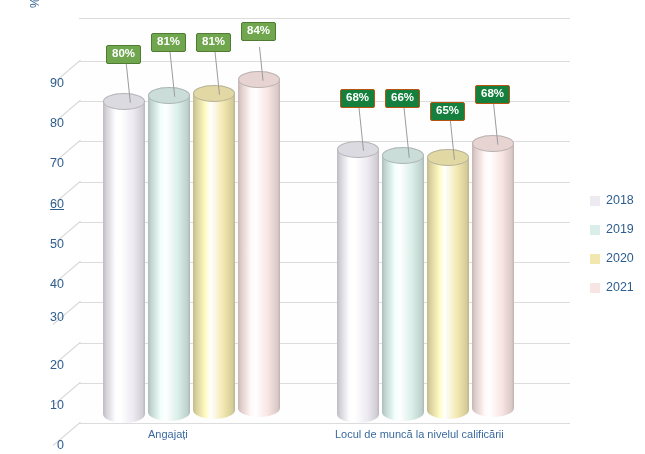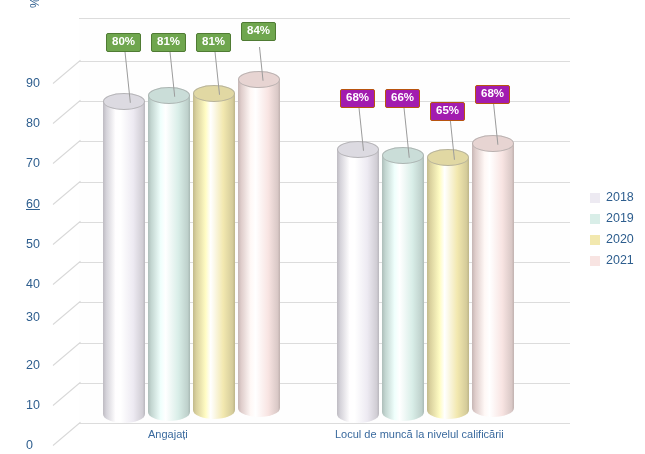--- a/index.html
+++ b/index.html
@@ -1,20 +1,20 @@
 <!DOCTYPE html>
 <html><head>
 <meta charset="utf-8">
 <style>
   html,body{margin:0;padding:0;background:#ffffff;}
   body{width:645px;height:454px;overflow:hidden;
        font-family:"Liberation Sans",sans-serif;}
   #chart{position:relative;width:645px;height:454px;}
   .ytick{position:absolute;left:26px;width:38px;font-size:12.5px;
-         color:#2E5E8E;line-height:1;}
+         color:#2E5E8E;text-align:right;line-height:1;}
   .pct{position:absolute;left:28px;top:8px;font-size:12px;color:#2E5E8E;
        transform:rotate(-90deg);transform-origin:left top;}
   .catlab{position:absolute;font-size:11px;color:#3A6A9E;
           white-space:nowrap;line-height:1;}
 
   
   .wall{position:absolute;left:79px;top:18px;width:491px;height:406px;
         background:#fefefe;}
   .gl{position:absolute;height:1px;background:#dcdcdc;}
   .gl.front{background:#d8d8d8;transform-origin:left center;}
@@ -29,25 +29,25 @@
            border-radius:50%;border:1px solid rgba(150,150,150,.55);
            box-sizing:border-box;}
 
   
   .leader{position:absolute;width:1px;background:#9b9b9b;
           transform-origin:top center;}
   .dlab{position:absolute;font-size:11.5px;color:#ffffff;font-weight:bold;
         padding:2px 5px 3px;border-radius:2px;line-height:1;
         white-space:nowrap;box-sizing:border-box;}
   .dlab.g{background:#6FA64E;border:1.6px solid #4F7B33;}
-  .dlab.o{background:#a21caf;border:1.6px solid #B8540F;}
+  .dlab.o{background:#15803d;border:1.6px solid #B8540F;}
 
   
   .legend{position:absolute;left:590px;top:182px;}
-  .lgrow{display:flex;align-items:flex-end;height:21px;}
+  .lgrow{display:flex;align-items:center;height:21px;margin-top:8px;}
   .sw{width:10px;height:10px;margin-right:6px;}
   .lgtxt{font-size:12.5px;color:#2E5E8E;line-height:1;}
 </style>
 </head>
 <body>
 
 <div id="chart">
 
   <div class="wall"></div>
 
@@ -125,21 +125,21 @@
         <div class="capline"></div>
       </div>
       <div class="bar" style="left: 472px; top: 143.489px; width: 42px; height: 273.511px;">
         <div class="body" style="background: linear-gradient(to right, rgb(198, 182, 181) 0%, rgb(223, 205, 203) 8%, rgb(255, 248, 246) 30%, rgb(255, 255, 255) 42%, rgb(248, 228, 226) 72%, rgb(218, 201, 199) 94%, rgb(193, 178, 176) 100%);"></div>
         <div class="cap" style="background: linear-gradient(to right, rgb(248, 228, 226), rgb(248, 228, 226)); filter: brightness(0.93);"></div>
         <div class="capline"></div>
       </div>
     </div>
   <div id="label-layer">
       <div class="leader" style="left: 124px; top: 47px; height: 56.2222px; transform: rotate(-6deg);"></div>
-      <div class="dlab g" style="left: 106px; top: 33px;">80%</div>
+      <div class="dlab g" style="left: 106px; top: 45px;">80%</div>
       <div class="leader" style="left: 358px; top: 103px; height: 48.4889px; transform: rotate(-6deg);"></div>
       <div class="dlab o" style="left: 340px; top: 89px;">68%</div>
       <div class="leader" style="left: 169px; top: 47px; height: 50.2px; transform: rotate(-6deg);"></div>
       <div class="dlab g" style="left: 151px; top: 33px;">81%</div>
       <div class="leader" style="left: 403px; top: 103px; height: 54.5333px; transform: rotate(-6deg);"></div>
       <div class="dlab o" style="left: 385px; top: 89px;">66%</div>
       <div class="leader" style="left: 214px; top: 47px; height: 48.2px; transform: rotate(-6deg);"></div>
       <div class="dlab g" style="left: 196px; top: 33px;">81%</div>
       <div class="leader" style="left: 448px; top: 103px; height: 56.5556px; transform: rotate(-6deg);"></div>
       <div class="dlab o" style="left: 430px; top: 102px;">65%</div>

